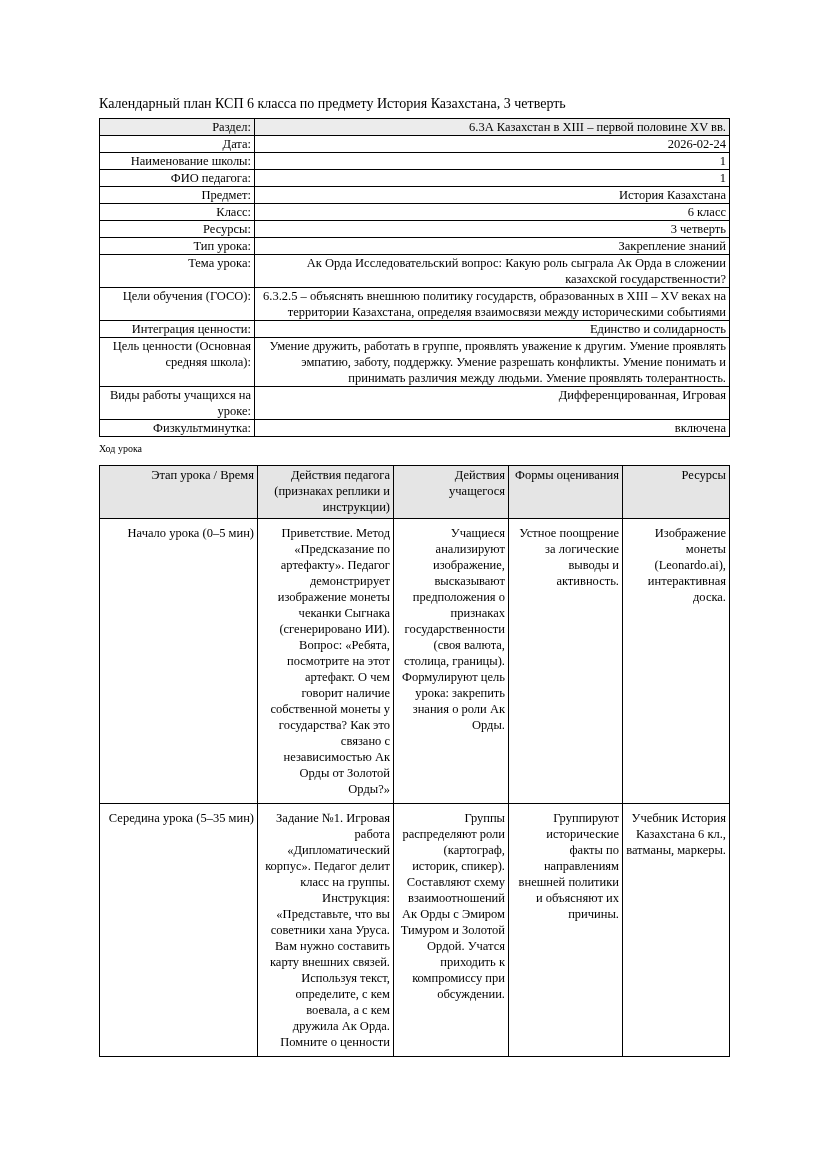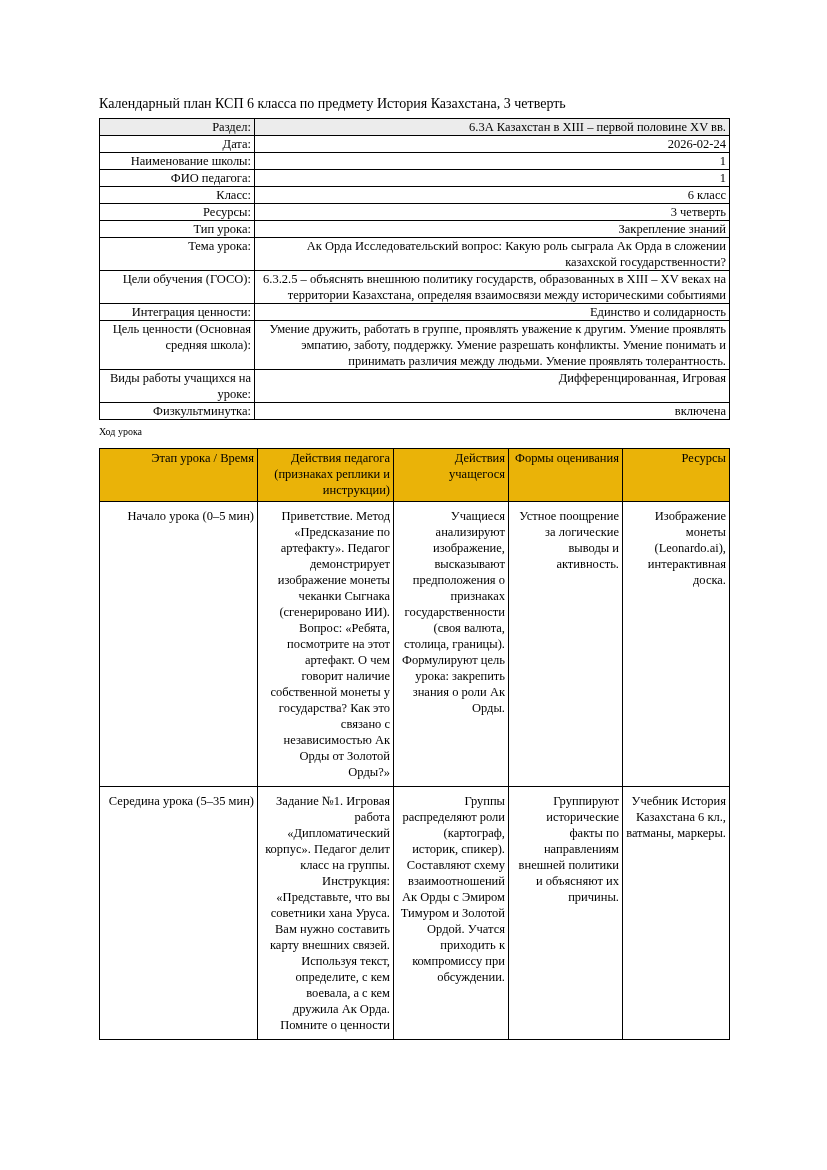--- a/index.html
+++ b/index.html
@@ -33,21 +33,21 @@
     font-weight: normal;
     overflow-wrap: break-word;
     word-break: break-word;
   }
   .info-table tr.shaded td { background: #ececec; }
   .section-label {
     font-size: 10px;
     line-height: 16px;
     margin: 4px 0 8px 0;
   }
-  .flow-table th { background: #eab308; padding: 1px 3px 3px 3px; }
+  .flow-table th { background: #e5e5e5; padding: 1px 3px 3px 3px; }
   .flow-table td { padding: 6px 3px; }
 </style>
 </head>
 <body>
 
 <div class="content">
 
   <div class="doc-title">Календарный план КСП 6 класса по предмету История Казахстана, 3 четверть</div>
 
   <table class="info-table">
@@ -64,20 +64,24 @@
         <td>Дата:</td>
         <td>2026-02-24</td>
       </tr>
       <tr>
         <td>Наименование школы:</td>
         <td>1</td>
       </tr>
       <tr>
         <td>ФИО педагога:</td>
         <td>1</td>
+      </tr>
+      <tr>
+        <td>Предмет:</td>
+        <td>История Казахстана</td>
       </tr>
       <tr>
         <td>Класс:</td>
         <td>6 класс</td>
       </tr>
       <tr>
         <td>Ресурсы:</td>
         <td>3 четверть</td>
       </tr>
       <tr>

